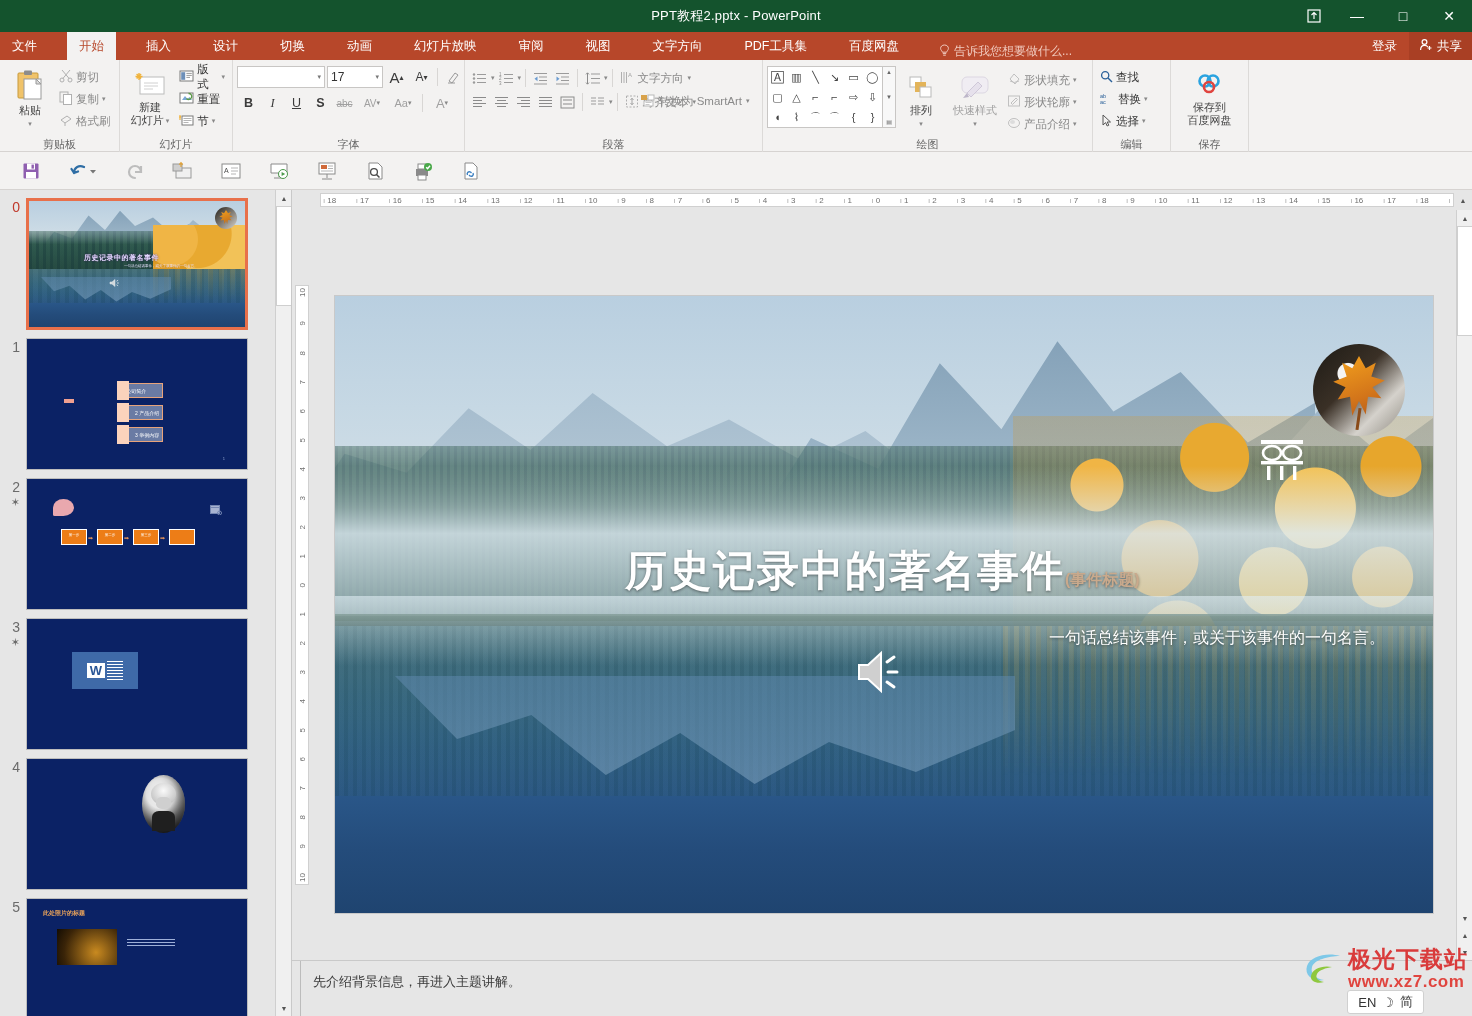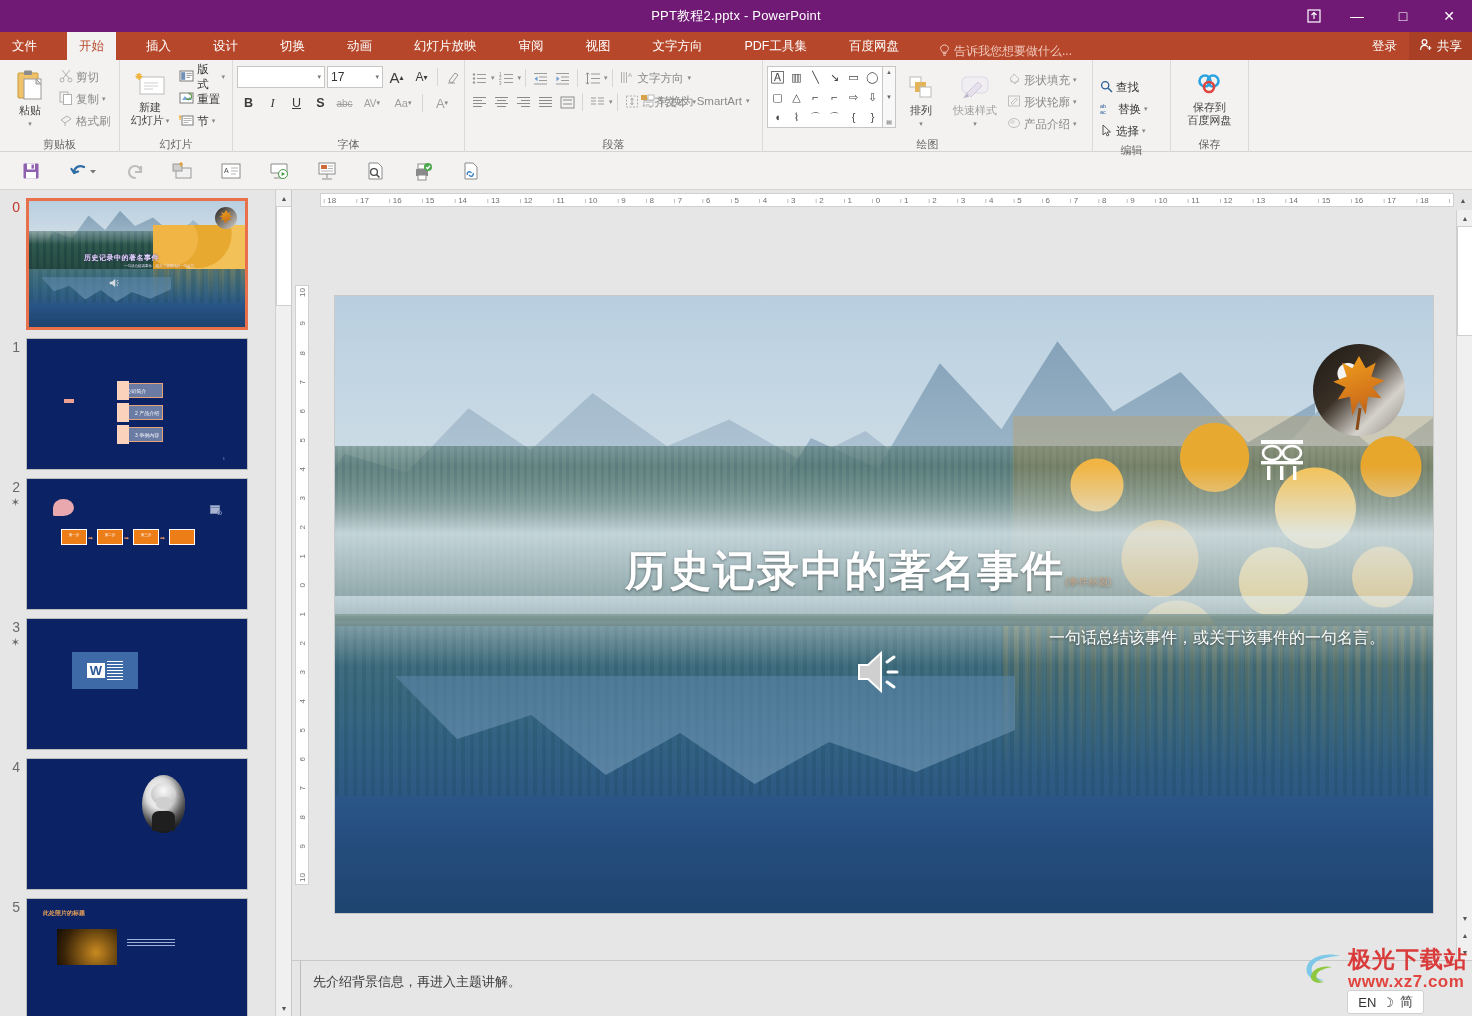--- a/index.html
+++ b/index.html
@@ -6,21 +6,21 @@
   html,body { width:1472px; height:1016px; overflow:hidden; }
   body {
     font-family: "Liberation Sans", "DejaVu Sans", sans-serif;
     font-size: 12px;
     background:#ffffff;
     color:#333;
     -webkit-font-smoothing: antialiased;
   }
   
   .titlebar{
-    height:32px; background:#701a75; position:relative;
+    height:32px; background:#14532d; position:relative;
     display:flex; align-items:center; justify-content:center;
   }
   .title-text{ color:#fff; font-size:13px; letter-spacing:.2px; }
   .win-btns{ position:absolute; right:0; top:0; height:32px; display:flex; align-items:center; }
   .win-btn{ width:46px; height:32px; display:flex; align-items:center; justify-content:center;
             color:#fff; font-size:14px; }
   .ribbon-opt{ width:40px; }
   
   .tabbar{ height:28px; background:#b7472a; display:flex; align-items:flex-end; position:relative;gap:18px; }
   .tab{ height:28px; padding:0 12px; color:#fff; font-size:12.5px;
@@ -161,21 +161,21 @@
      overflow:hidden;}
   .leaf{ position:absolute; left:18px; top:12px; width:56px; height:68px;
      background:linear-gradient(160deg,#f4a21d,#d2741a 60%,#a8511a);
      clip-path:polygon(50% 0%,62% 18%,80% 10%,72% 30%,96% 36%,74% 46%,90% 62%,66% 60%,62% 86%,50% 66%,38% 88%,34% 60%,12% 64%,26% 46%,4% 38%,28% 30%,20% 10%,38% 18%);}
   .leaf-stem{ position:absolute; left:44px; top:64px; width:3px; height:22px; background:#8a4a18; transform:rotate(8deg);}
   
   .pillar{ position:absolute; right:128px; top:140px; width:46px; height:46px; }
   
   .slide-title{ position:absolute; left:290px; top:247px; font-size:42px; font-weight:bold;
      color:#fff; letter-spacing:2px; text-shadow:0 1px 3px rgba(0,0,0,.45); white-space:nowrap;}
-  .slide-title .small{ font-size:10px; font-weight:normal; letter-spacing:0; color:#c9a98c; }
+  .slide-title .small{ font-size:16px; font-weight:bold; letter-spacing:0; color:#c9a98c; }
   .slide-sub{ position:absolute; right:48px; top:332px; font-size:16px; color:#fff;
      text-shadow:0 1px 3px rgba(0,0,0,.5); white-space:nowrap;}
   .audio-ic{ position:absolute; left:520px; top:352px; }
   
   .notes{ height:56px; background:#e6e6e6; border-top:1px solid #c9c9c9; position:relative;}
   .notes-inner{ margin-left:8px; height:100%; border-left:1px solid #bcbcbc; padding:12px 0 0 12px;
        font-size:13px; color:#3a3a3a;}
   
   .watermark{ position:absolute; right:4px; bottom:26px; display:flex; align-items:center; gap:4px; pointer-events:none;}
   .wm-text{ font-size:23px; font-weight:bold; color:#d93b3b; letter-spacing:1px; line-height:1;}
@@ -573,21 +573,21 @@
                 <ellipse cx="5.5" cy="6" rx="2.5" ry="2" fill="#dcdcdc"></ellipse>
               </svg></span>
           <span>产品介绍</span>
           <span class="caret">▾</span>
         </div>
       </div>
     </div>
     <div class="glabel">绘图</div>
   </div>
 
-  <div class="rgroup" style="width:78px;padding-top:16px">
+  <div class="rgroup" style="width:78px;padding-top:6px">
     <div class="gbody">
       <div style="display:flex;flex-direction:column">
         <div class="smallrow enabled">
           <span><svg width="13" height="13" viewBox="0 0 13 13">
                 <circle cx="5.2" cy="5.2" r="3.6" fill="none" stroke="#2a6099" stroke-width="1.3"></circle>
                 <path d="M8 8 L12 12" stroke="#2a6099" stroke-width="1.5"></path>
               </svg></span>
           <span>查找</span>
         </div>
         <div class="smallrow enabled">

